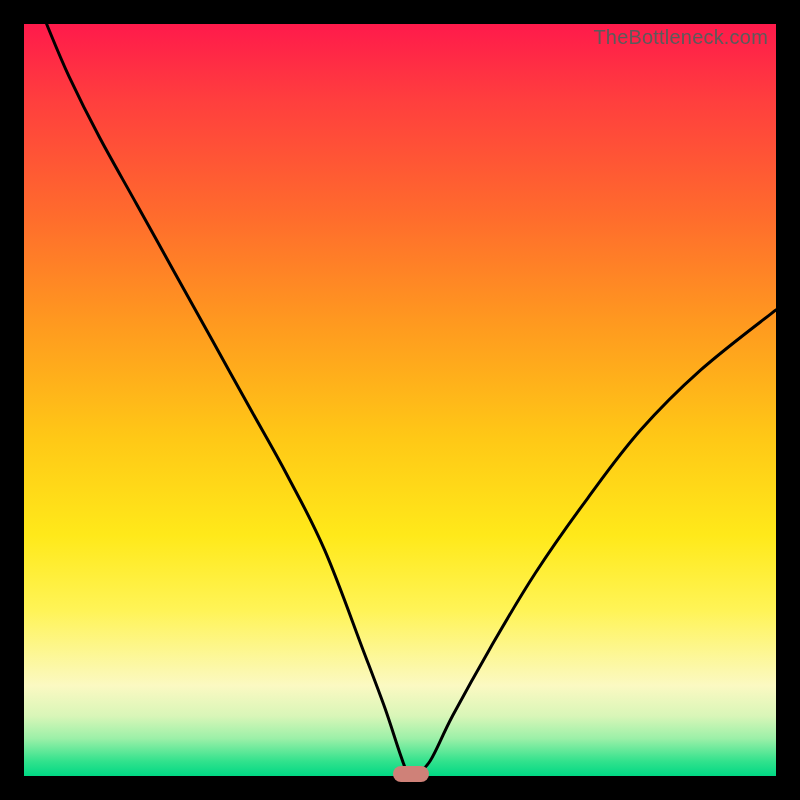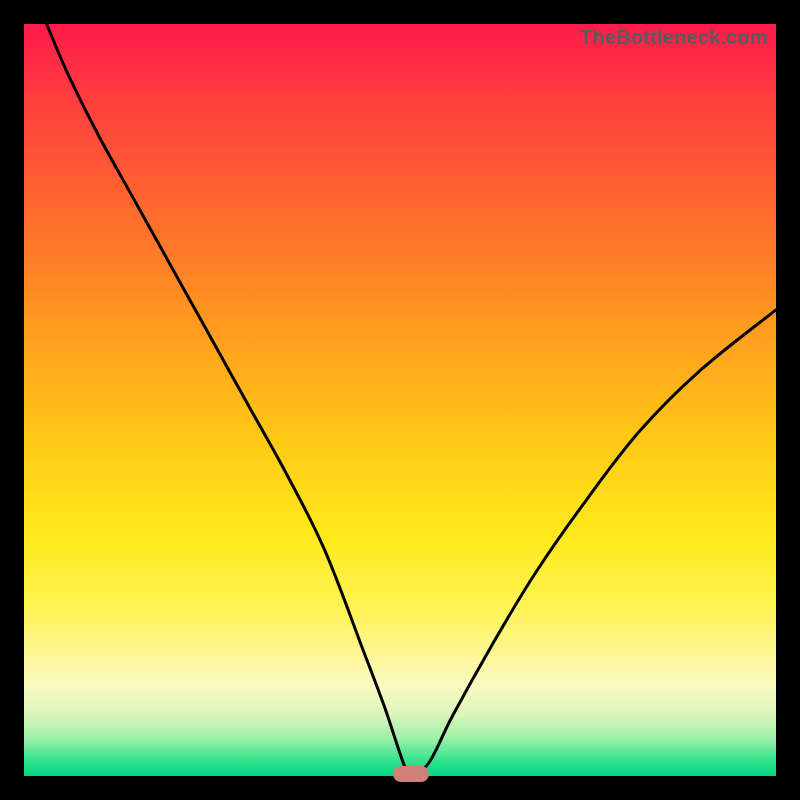--- a/index.html
+++ b/index.html
@@ -39,21 +39,21 @@
       #33e28d 98%,
       #00d884 100%
     );
   }
   .watermark {
     position: absolute;
     top: 2px;
     right: 8px;
     color: #5b5b5b;
     font-size: 20px;
-    font-weight: 700;
+    font-weight: 400;
     letter-spacing: 0.2px;
     user-select: none;
   }
   svg.curve {
     position: absolute;
     left: 0;
     top: 0;
     width: 100%;
     height: 100%;
     overflow: visible;

